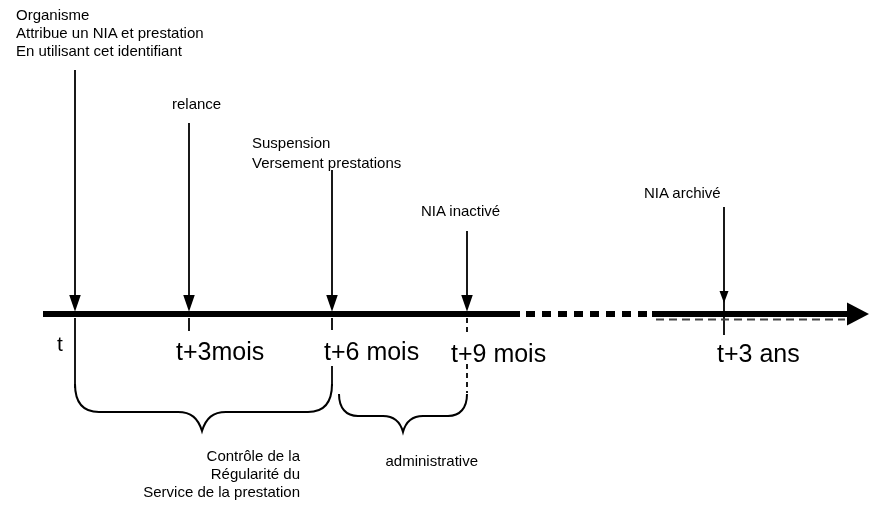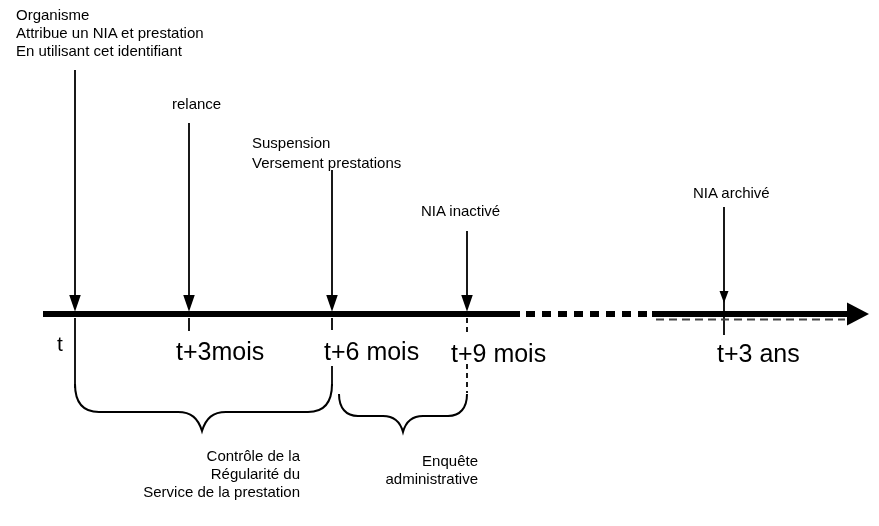--- a/index.html
+++ b/index.html
@@ -97,34 +97,33 @@
 
   <div class="ann" style="left:252px; top:133px; line-height:20px;">
     <div>Suspension</div>
     <div>Versement prestations</div>
   </div>
 
   <div class="ann" style="left:421px; top:202px;">
     <div>NIA inactivé</div>
   </div>
 
-  <div class="ann" style="left:693px; top:184px;">
+  <div class="ann" style="left:644px; top:184px;">
     <div>NIA archivé</div>
   </div>
 
   <div class="tl-label small" style="left:57px; top:331px;">t</div>
   <div class="tl-label" style="left:176px; top:338px;">t+3mois</div>
   <div class="tl-label" style="left:324px; top:338px;">t+6 mois</div>
   <div class="tl-label" style="left:451px; top:340px;">t+9 mois</div>
   <div class="tl-label" style="left:717px; top:340px;">t+3 ans</div>
 
   <div class="phase-label" style="left:95px; top:447px; width:205px;">
     <div>Contrôle de la</div>
     <div>Régularité du</div>
     <div>Service de la prestation</div>
   </div>
 
   <div class="phase-label" style="left:318px; top:452px; width:160px;">
-    <div>Enquête</div>
     <div>administrative</div>
   </div>
 
 </div>
 
 </body></html>

